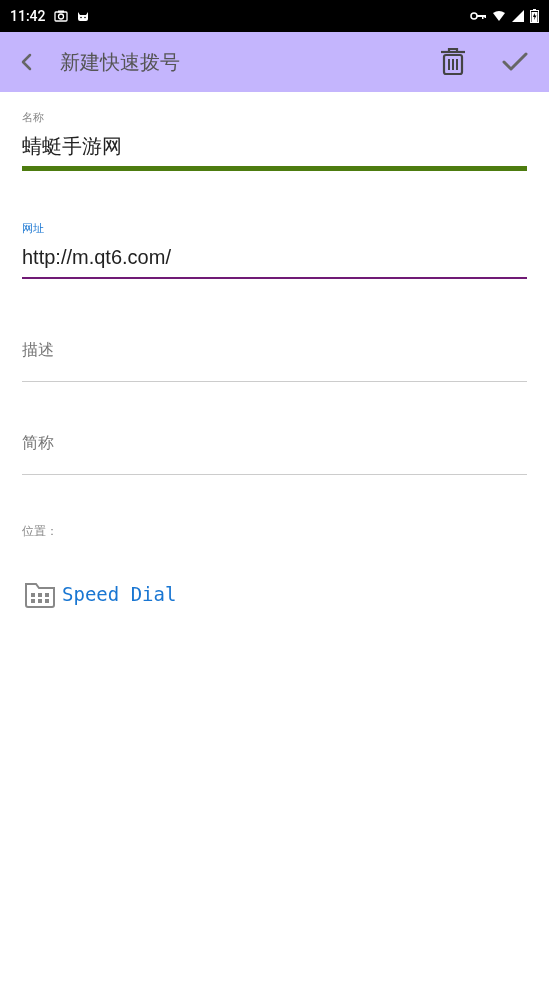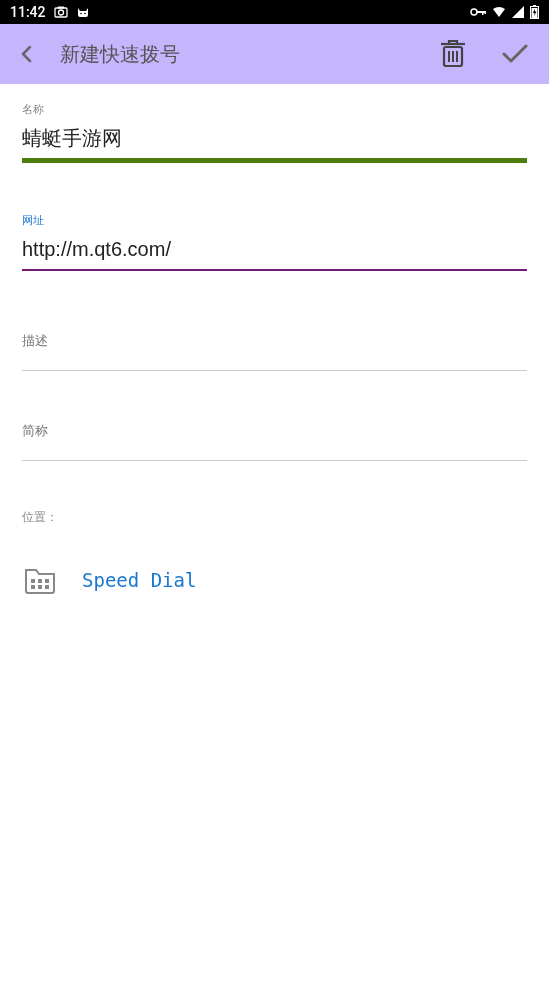--- a/index.html
+++ b/index.html
@@ -11,21 +11,21 @@
     body {
       width: 549px;
       height: 982px;
       background: #ffffff;
       font-family: -apple-system, BlinkMacSystemFont, "Segoe UI", Roboto, sans-serif;
       position: relative;
       overflow: hidden;
     }
     
     .status-bar {
-      height: 24px;
+      height: 32px;
       background: #000000;
       color: #ffffff;
       display: flex;
       align-items: center;
       justify-content: space-between;
       padding: 0 10px;
       font-size: 14px;
       font-weight: 500;
     }
     
@@ -114,21 +114,21 @@
     }
     
     .field-input.focused {
       border-bottom: 2px solid #701a75;
     }
     
     .field-input-empty {
       width: 100%;
       border: none;
       border-bottom: 1px solid #cccccc;
-      font-size: 13px;
+      font-size: 16px;
       color: #888888;
       padding: 4px 0 22px 0;
       outline: none;
       background: transparent;
       min-height: 30px;
     }
     
     .placeholder-field {
       margin-bottom: 48px;
     }
@@ -139,21 +139,21 @@
     
     .location-label {
       font-size: 12px;
       color: #888888;
       margin-bottom: 36px;
     }
     
     .location-item {
       display: flex;
       align-items: center;
-      gap: 26px;
+      gap: 6px;
       padding: 4px 2px;
       cursor: pointer;
     }
     
     .folder-icon {
       width: 32px;
       height: 28px;
     }
     
     .location-name {

